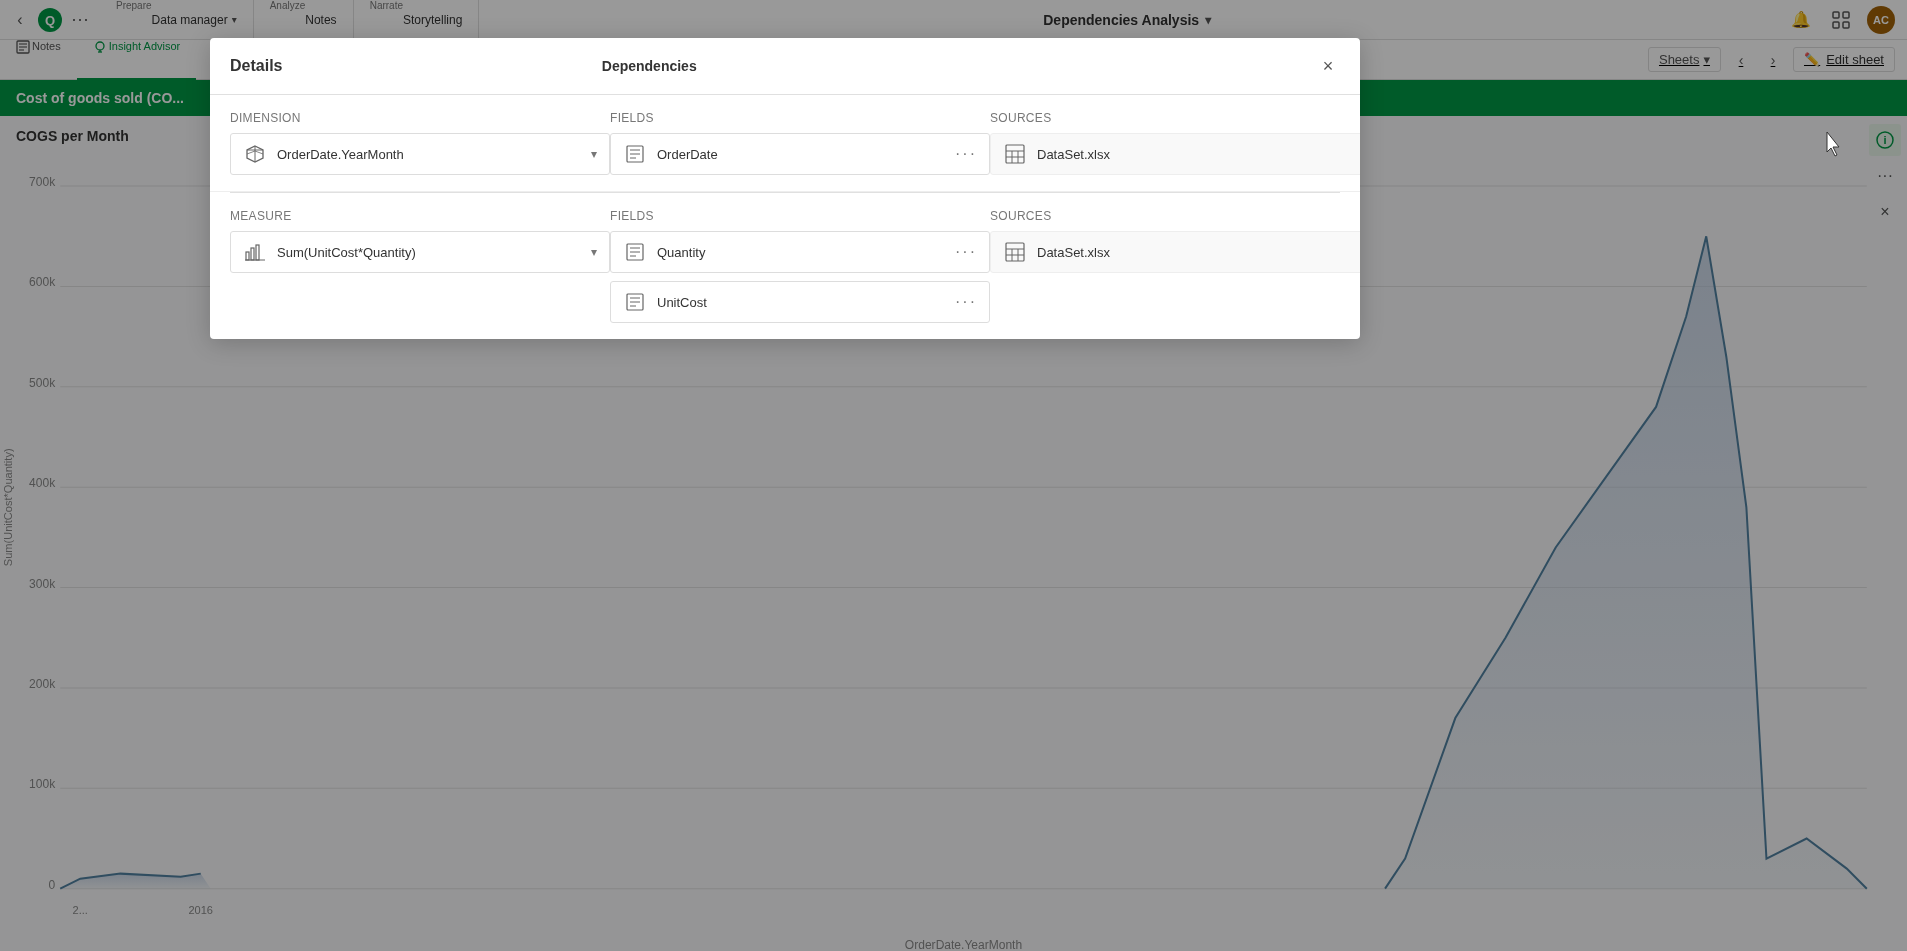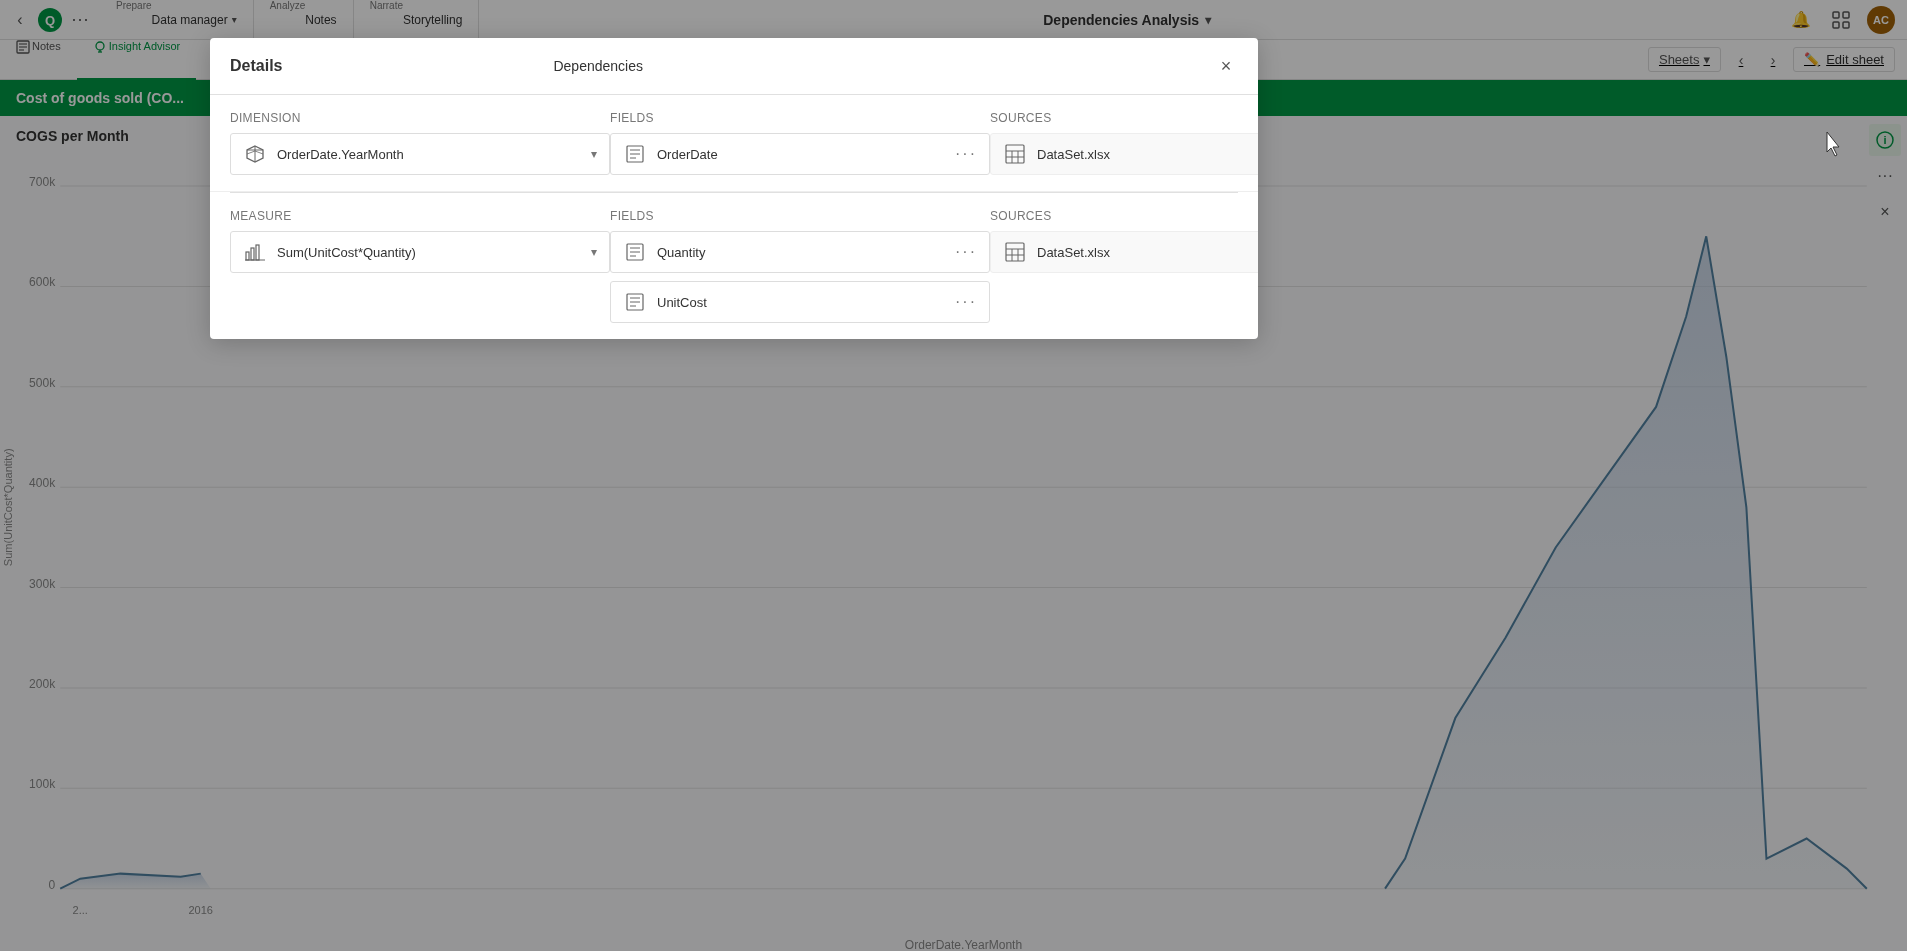--- a/index.html
+++ b/index.html
@@ -71,21 +71,21 @@
 
     
     .modal-overlay {
       position: absolute; top: 0; left: 0; right: 0; bottom: 0;
       background: rgba(0,0,0,0.4); z-index: 100;
       display: flex; align-items: center; justify-content: center;
     }
 
     
     .modal {
-      background: #fff; border-radius: 4px; width: 1048px; max-height: 740px;
+      background: #fff; border-radius: 4px; width: 1150px; max-height: 740px;
       position: absolute; top: 38px; left: 210px;
       box-shadow: 0 4px 24px rgba(0,0,0,0.2);
       display: flex; flex-direction: column;
     }
     .modal-header {
       display: flex; align-items: center; justify-content: space-between;
       padding: 16px 20px; border-bottom: 1px solid #e0e0e0;
     }
     .modal-title { font-size: 16px; font-weight: 600; color: #333; }
     .modal-sections { display: flex; gap: 60px; }
@@ -292,21 +292,21 @@
     <path d="M4 2 L4 22 L8 18 L12 26 L14 25 L10 17 L16 17 Z" fill="white" stroke="#333" stroke-width="1"></path>
   </svg>
 </div>
 
 <div class="modal-overlay">
   <div class="modal">
 
     <div class="modal-header">
       <span class="modal-title">Details</span>
       <div class="modal-sections">
-        <span style="font-size:14px;font-weight:400;color:#333;margin-right:300px;">Dependencies</span>
+        <span style="font-size:14px;font-weight:700;color:#333;margin-right:300px;">Dependencies</span>
       </div>
       <div class="modal-close">×</div>
     </div>
 
     <div class="modal-body">
 
       <div class="modal-row">
 
         <div>
           <div class="section-label">Dimension</div>

